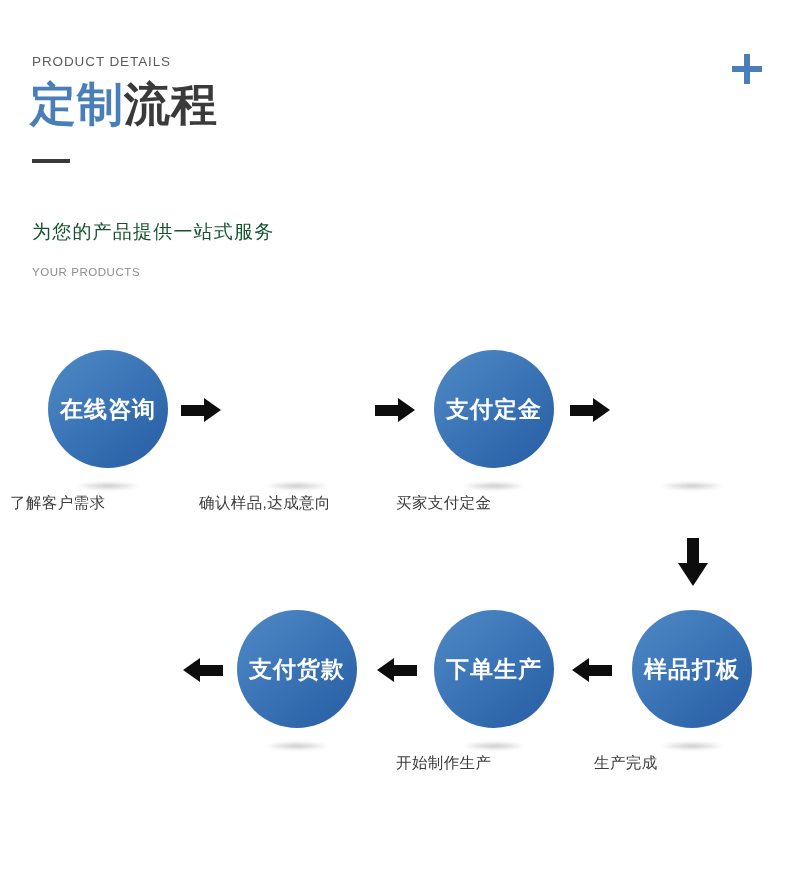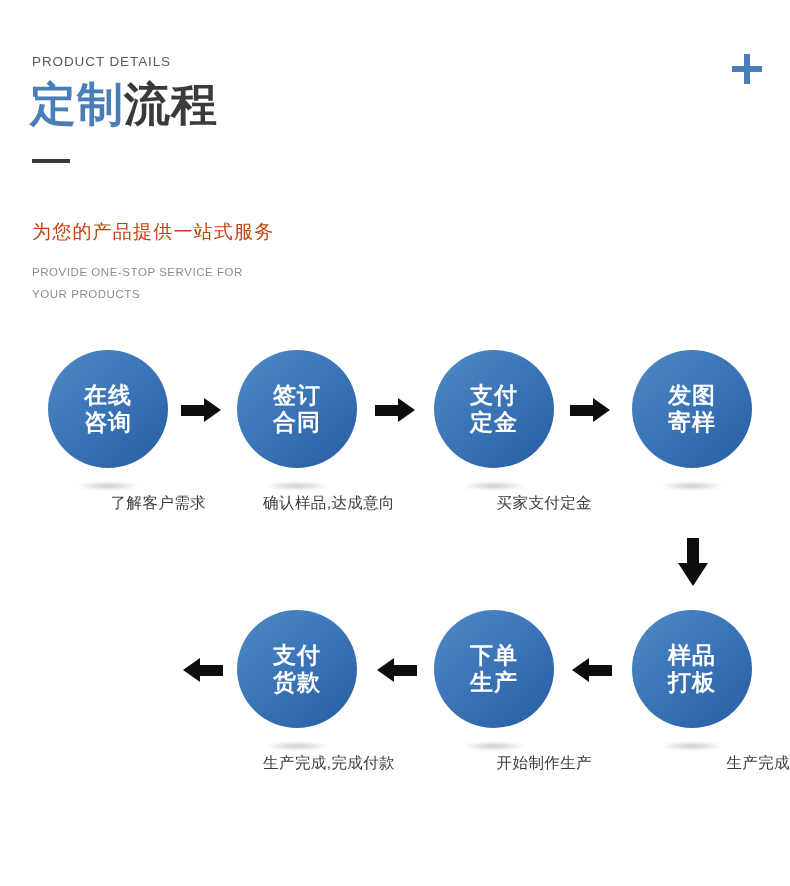--- a/index.html
+++ b/index.html
@@ -59,21 +59,21 @@
     width: 38px;
     height: 4px;
     background: #3a3a3a;
   }
 
   .sub-cn {
     position: absolute;
     left: 32px;
     top: 219px;
     font-size: 19px;
-    color: #c2410c;
+    color: #14532d;
     letter-spacing: 1.2px;
     white-space: nowrap;
   }
 
   .sub-en {
     position: absolute;
     left: 32px;
     top: 261px;
     font-size: 11.5px;
     color: #8d8d8d;
@@ -132,21 +132,21 @@
 
   .bubble {
     position: relative;
     width: 120px;
     height: 118px;
     margin: 20px auto 0;
     border-radius: 50%;
     background: linear-gradient(138deg, #4f8ac4 0%, #3f79ba 38%, #3169ad 72%, #2a5da3 100%);
     color: #ffffff;
     display: flex;
-    flex-direction: column;
+    flex-direction: row;
     align-items: center;
     justify-content: center;
     line-height: 1.16;
     font-size: 23px;
     font-weight: bold;
     letter-spacing: 1px;
   }
   .bubble .bl { display: block; }
 
   .bubble-shadow {
@@ -159,21 +159,21 @@
     border-radius: 50%;
     background: radial-gradient(ellipse at center, rgba(90,90,90,0.34) 0%, rgba(120,120,120,0.17) 48%, rgba(255,255,255,0) 74%);
     filter: blur(1.6px);
   }
 
   .caption {
     position: absolute;
     left: 0;
     top: 163px;
     width: 196px;
-    text-align: right;
+    text-align: left;
     font-size: 15.5px;
     color: #3b3b3b;
     letter-spacing: 0.4px;
     white-space: nowrap;
   }
 
   
   .arrow-h {
     position: absolute;
     top: 68px;
@@ -238,21 +238,20 @@
 
     <div class="main-title">
       <span class="t-blue">定制</span><span class="t-dark">流程</span>
     </div>
 
     <div class="title-rule"></div>
 
     <div class="sub-cn">为您的产品提供一站式服务</div>
 
     <div class="sub-en">
-      <div>PROVIDE ONE-STOP SERVICE FOR</div>
       <div>YOUR PRODUCTS</div>
     </div>
 
     <div class="plus-icon"></div>
   </div>
 
   <div id="flow">
 
     <div class="flow-row row1">
 
@@ -264,24 +263,20 @@
         <div class="bubble-shadow"></div>
         <div class="caption">了解客户需求</div>
       </div>
 
       <div class="arrow-h right a0">
         <div class="shaft"></div>
         <div class="head"></div>
       </div>
 
       <div class="node n1">
-        <div class="bubble">
-          <span class="bl">签订</span>
-          <span class="bl">合同</span>
-        </div>
         <div class="bubble-shadow"></div>
         <div class="caption">确认样品,达成意向</div>
       </div>
 
       <div class="arrow-h right a1">
         <div class="shaft"></div>
         <div class="head"></div>
       </div>
 
       <div class="node n2">
@@ -292,24 +287,20 @@
         <div class="bubble-shadow"></div>
         <div class="caption">买家支付定金</div>
       </div>
 
       <div class="arrow-h right a2">
         <div class="shaft"></div>
         <div class="head"></div>
       </div>
 
       <div class="node n3">
-        <div class="bubble">
-          <span class="bl">发图</span>
-          <span class="bl">寄样</span>
-        </div>
         <div class="bubble-shadow"></div>
       </div>
 
       <div class="arrow-down">
         <div class="shaft"></div>
         <div class="head"></div>
       </div>
     </div>
 
     <div class="flow-row row2">
@@ -319,21 +310,20 @@
         <div class="shaft"></div>
         <div class="head"></div>
       </div>
 
       <div class="node n1">
         <div class="bubble">
           <span class="bl">支付</span>
           <span class="bl">货款</span>
         </div>
         <div class="bubble-shadow"></div>
-        <div class="caption">生产完成,完成付款</div>
       </div>
 
       <div class="arrow-h left a1">
         <div class="shaft"></div>
         <div class="head"></div>
       </div>
 
       <div class="node n2">
         <div class="bubble">
           <span class="bl">下单</span>

